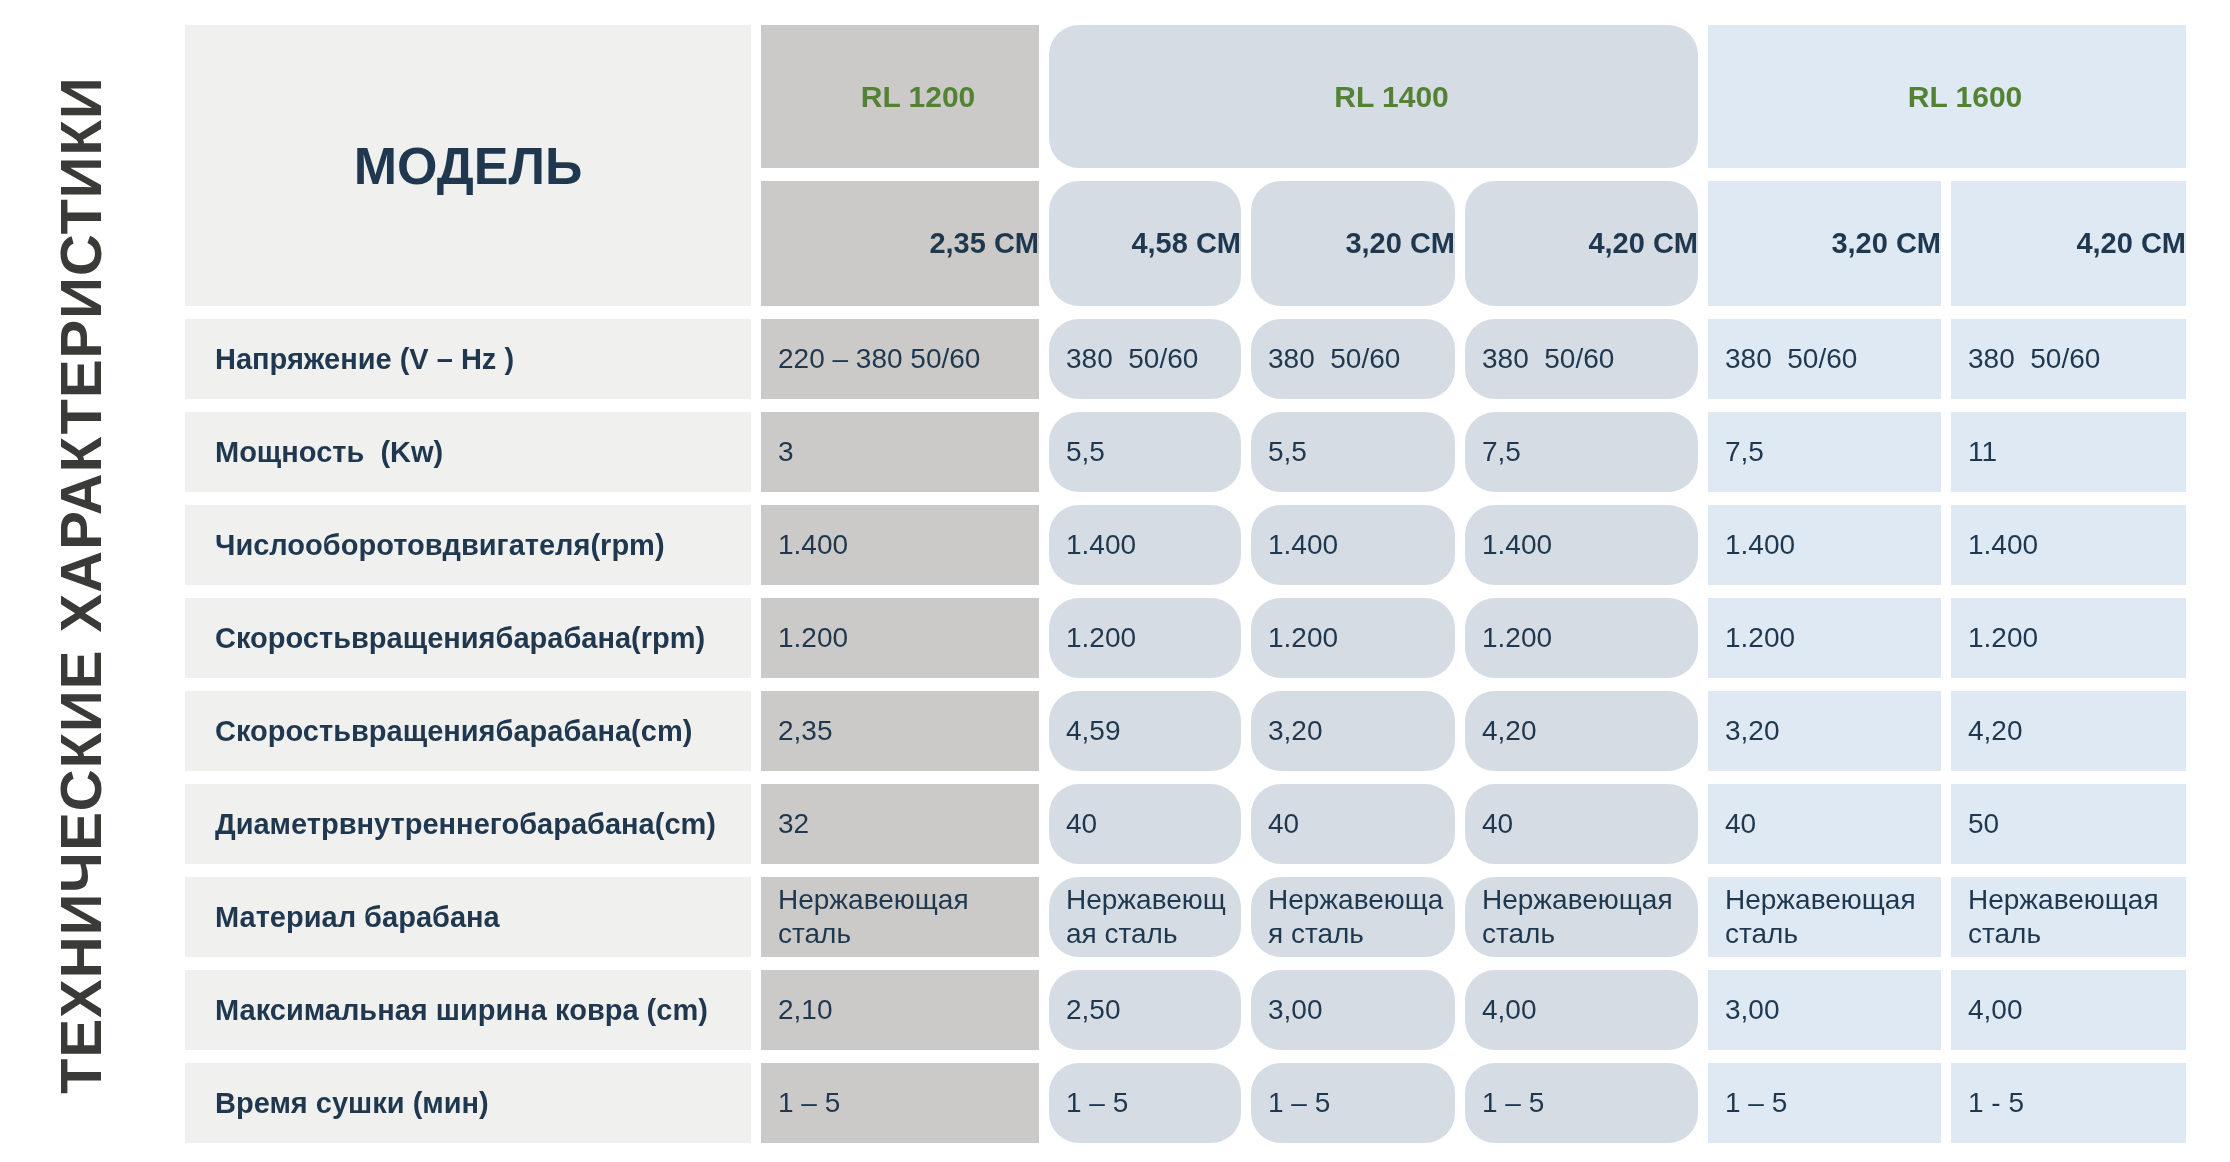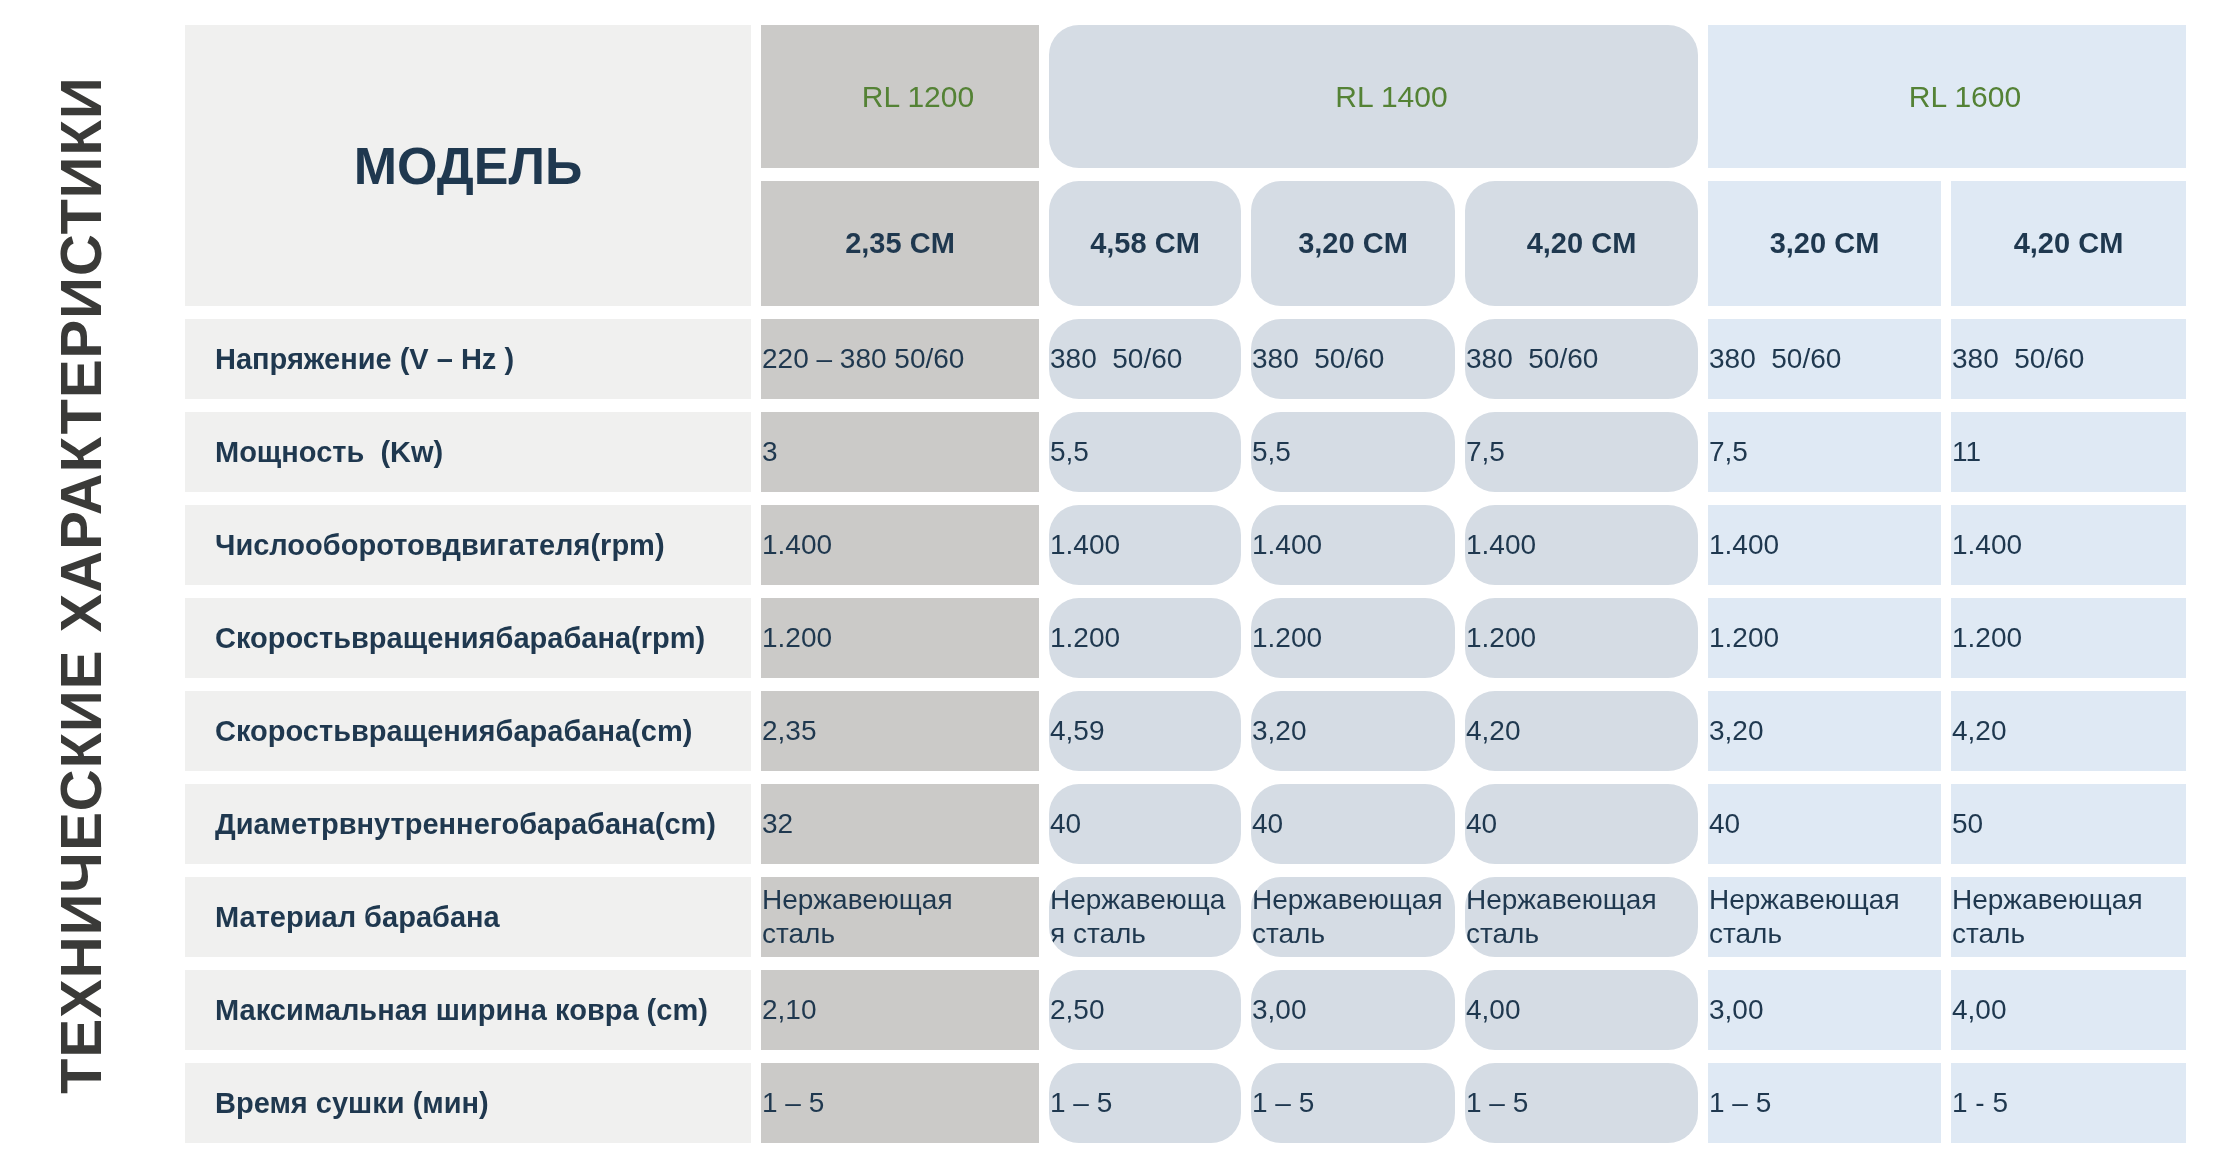--- a/index.html
+++ b/index.html
@@ -72,47 +72,47 @@
 
   th.corner-cell {
     background: var(--label-col-bg);
     font-size: 52px;
     font-weight: 700;
     text-align: center;
     color: var(--navy-text);
   }
   th.model-cell {
     font-size: 30px;
-    font-weight: 400;
+    font-weight: 700;
     text-align: center;
     color: var(--accent-green);
     padding-left: 36px;
   }
   th.size-cell {
     font-size: 29px;
     font-weight: 700;
-    text-align: center;
+    text-align: right;
     color: var(--navy-text);
     margin-left: 36px;
   }
   th.row-label-cell {
     background: var(--label-col-bg);
     font-size: 29px;
     font-weight: 700;
     text-align: left;
     padding-left: 30px;
     padding-right: 12px;
     color: var(--navy-text);
     white-space: pre-wrap;
   }
   td.value-cell {
     font-size: 28px;
     font-weight: 400;
     text-align: left;
-    padding-left: 1px;
+    padding-left: 17px;
     padding-right: 10px;
     color: var(--navy-text);
     line-height: 1.22;
     overflow-wrap: anywhere;
     white-space: pre-wrap;
   }
   .bg-1200 { background: var(--col-rl1200-bg); }
   .bg-1400 { background: var(--col-rl1400-bg); border-radius: 30px; }
   .bg-1600 { background: var(--col-rl1600-bg); }
 </style>

